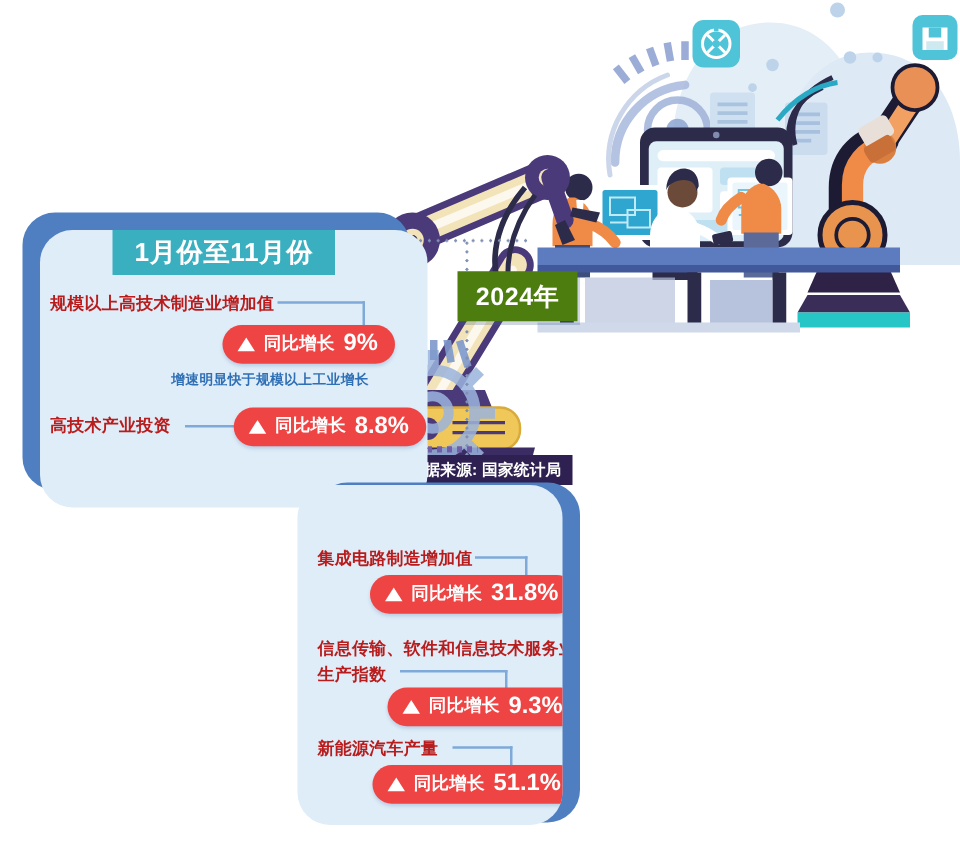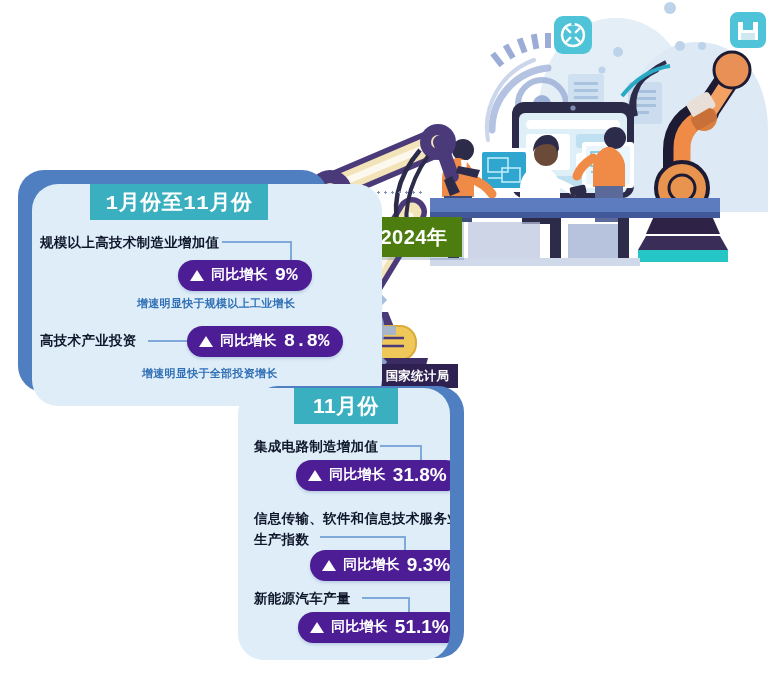--- a/index.html
+++ b/index.html
@@ -45,28 +45,28 @@
   .card-inner{position:relative;width:100%;height:100%;}
 
   .card-title{
     position:absolute;height:36px;background:#3aafc0;
     display:flex;align-items:center;justify-content:center;
   }
   .card-title span{color:#ffffff;font-size:21px;font-weight:bold;letter-spacing:.5px;}
 
   .metric{position:absolute;}
   .metric-label{
-    color:#0f172a;font-size:13.5px;font-weight:bold;white-space:nowrap;letter-spacing:.3px;
+    color:#b91c1c;font-size:13.5px;font-weight:bold;white-space:nowrap;letter-spacing:.3px;
   }
   .metric-note{
     color:#2f6fb5;font-size:11px;font-weight:bold;white-space:nowrap;letter-spacing:.3px;
   }
   .pill{
     display:inline-flex;align-items:center;gap:7px;
-    background:#4c1d95;border-radius:16px;padding:4px 14px 5px 12px;
+    background:#ef4444;border-radius:16px;padding:4px 14px 5px 12px;
     box-shadow:0 2px 3px rgba(60,100,160,.22);
     white-space:nowrap;
   }
   .pill .tri{
     width:0;height:0;border-left:7px solid transparent;border-right:7px solid transparent;
     border-bottom:11px solid #ffffff;display:block;
   }
   .pill .ptxt{color:#ffffff;font-size:14px;font-weight:bold;letter-spacing:.2px;}
   .pill .pnum{color:#ffffff;font-size:19px;font-weight:bold;letter-spacing:0;}
 
@@ -303,21 +303,21 @@
   <div class="year-banner">
     <span>2024年</span>
   </div>
 
   <div class="src-dots"></div>
   <div class="src-banner">
     <span>数据来源: 国家统计局</span>
   </div>
 
   <div class="card-shadow" style="left:18px;top:170px;width:310px;height:222px;"></div>
-  <div class="card" style="left:32px;top:184px;width:350px;height:222px;font-family:Liberation Mono, monospace;">
+  <div class="card" style="left:32px;top:184px;width:310px;height:222px;">
     <div class="card-inner">
       <div class="card-title" style="left:58px;top:0px;width:178px;">
         <span>1月份至11月份</span>
       </div>
 
       <div class="metric" style="left:8px;top:50px;">
         <div class="metric-label">规模以上高技术制造业增加值</div>
       </div>
       <div class="elbow" style="left:190px;top:57px;width:70px;height:26px;">
         <div class="hl" style="left:0;top:0;width:70px;"></div>
@@ -340,32 +340,26 @@
       <div class="elbow" style="left:116px;top:156px;width:46px;height:2px;">
         <div class="hl" style="left:0;top:0;width:46px;"></div>
       </div>
       <div class="metric" style="left:155px;top:142px;">
         <div class="pill">
           <i class="tri"></i>
           <span class="ptxt">同比增长</span>
           <span class="pnum">8.8%</span>
         </div>
       </div>
-      <div class="metric" style="left:110px;top:182px;">
-        <div class="metric-note">增速明显快于全部投资增长</div>
-      </div>
     </div>
   </div>
 
   <div class="card-shadow" style="left:252px;top:386px;width:212px;height:272px;"></div>
   <div class="card" style="left:238px;top:388px;width:212px;height:272px;">
     <div class="card-inner">
-      <div class="card-title" style="left:56px;top:0px;width:104px;">
-        <span>11月份</span>
-      </div>
 
       <div class="metric" style="left:16px;top:50px;">
         <div class="metric-label">集成电路制造增加值</div>
       </div>
       <div class="elbow" style="left:142px;top:57px;width:42px;height:22px;">
         <div class="hl" style="left:0;top:0;width:42px;"></div>
         <div class="vl" style="left:40px;top:0;height:22px;"></div>
       </div>
       <div class="metric" style="left:58px;top:72px;">
         <div class="pill">

